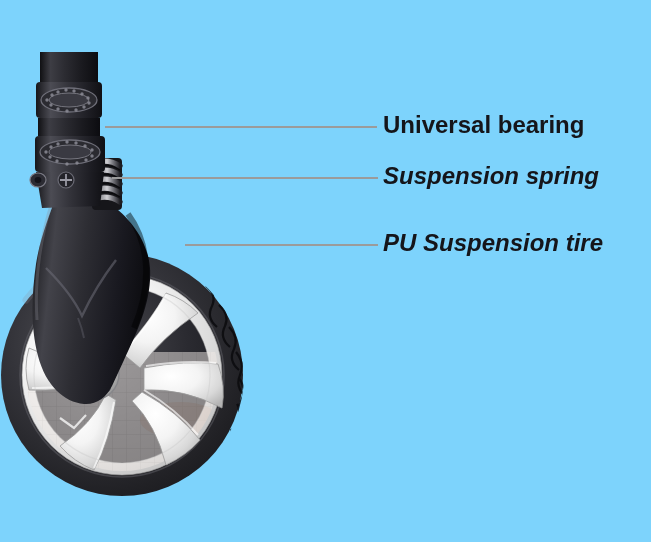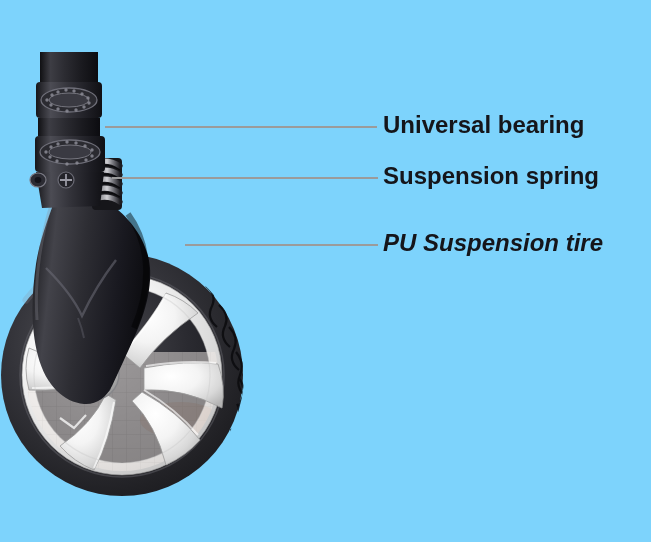--- a/index.html
+++ b/index.html
@@ -319,16 +319,16 @@
         </g>
       </g>
     </svg>
   </div>
 
   <div class="leader" style="left:105px; top:126px; width:272px;"></div>
   <div class="leader" style="left:112px; top:177px; width:266px;"></div>
   <div class="leader" style="left:185px; top:244px; width:193px;"></div>
 
   <div class="label" style="left:383px; top:113px;">Universal bearing</div>
-  <div class="label" style="left:383px; top:164px;">Suspension spring</div>
+  <div class="label" style="left:383px; top:164px;font-style:italic;">Suspension spring</div>
   <div class="label" style="left:383px; top:231px;font-style:italic;">PU Suspension tire</div>
 
 </div>
 
 </body></html>

